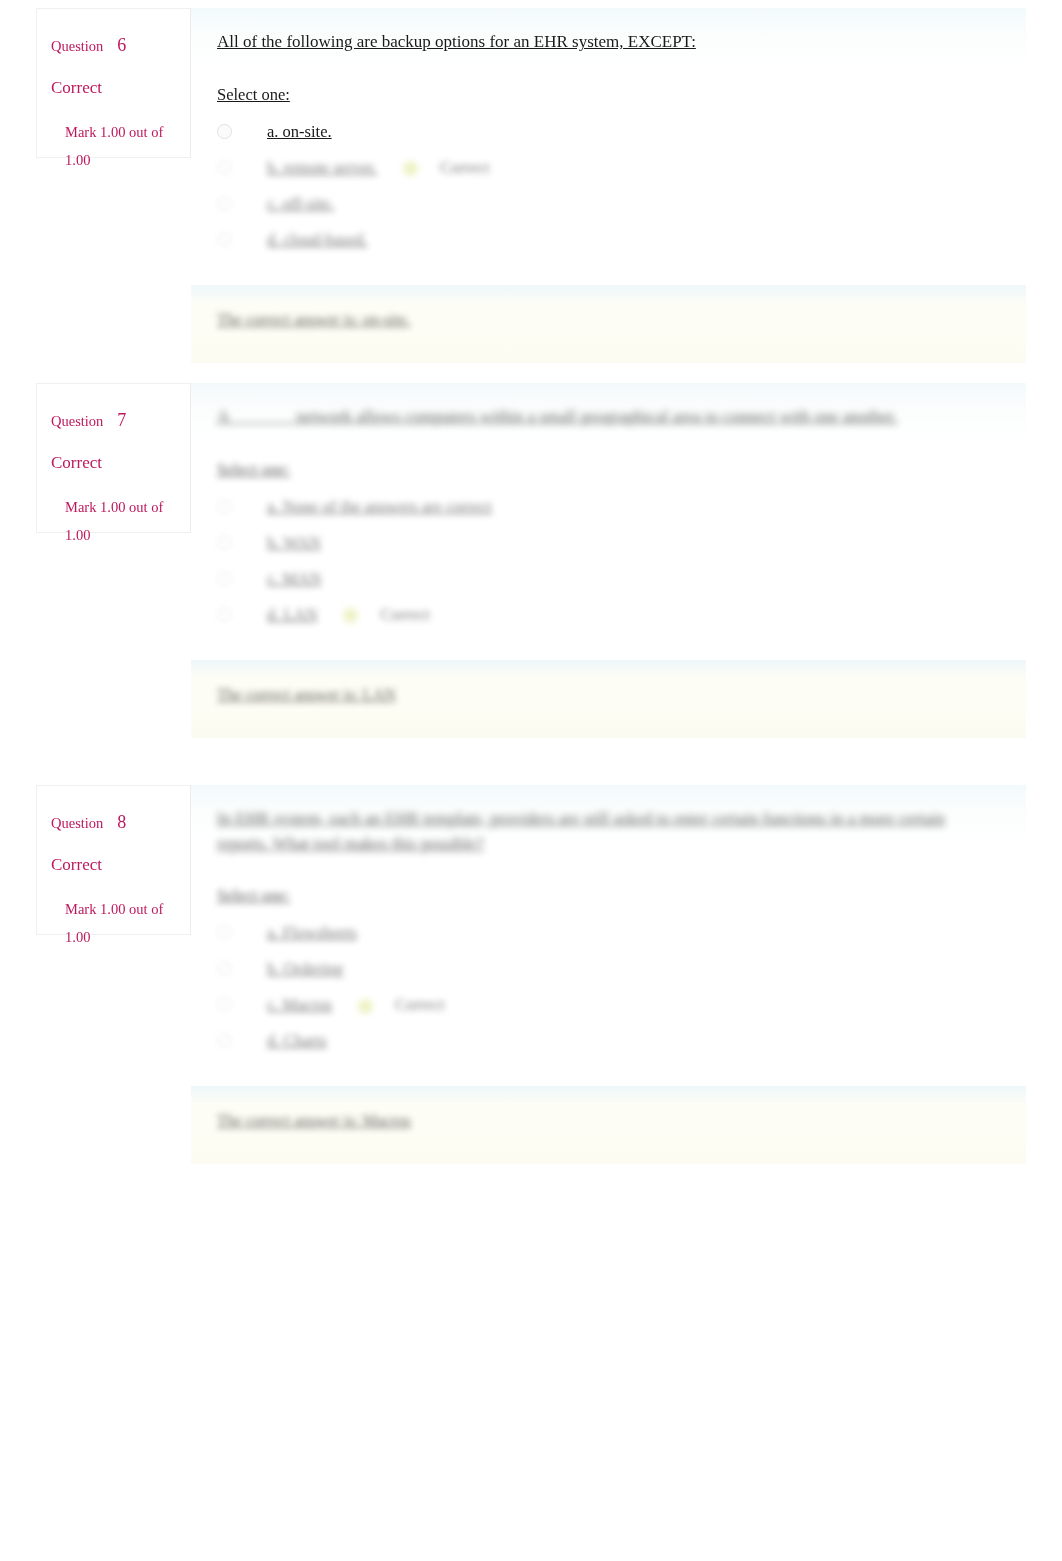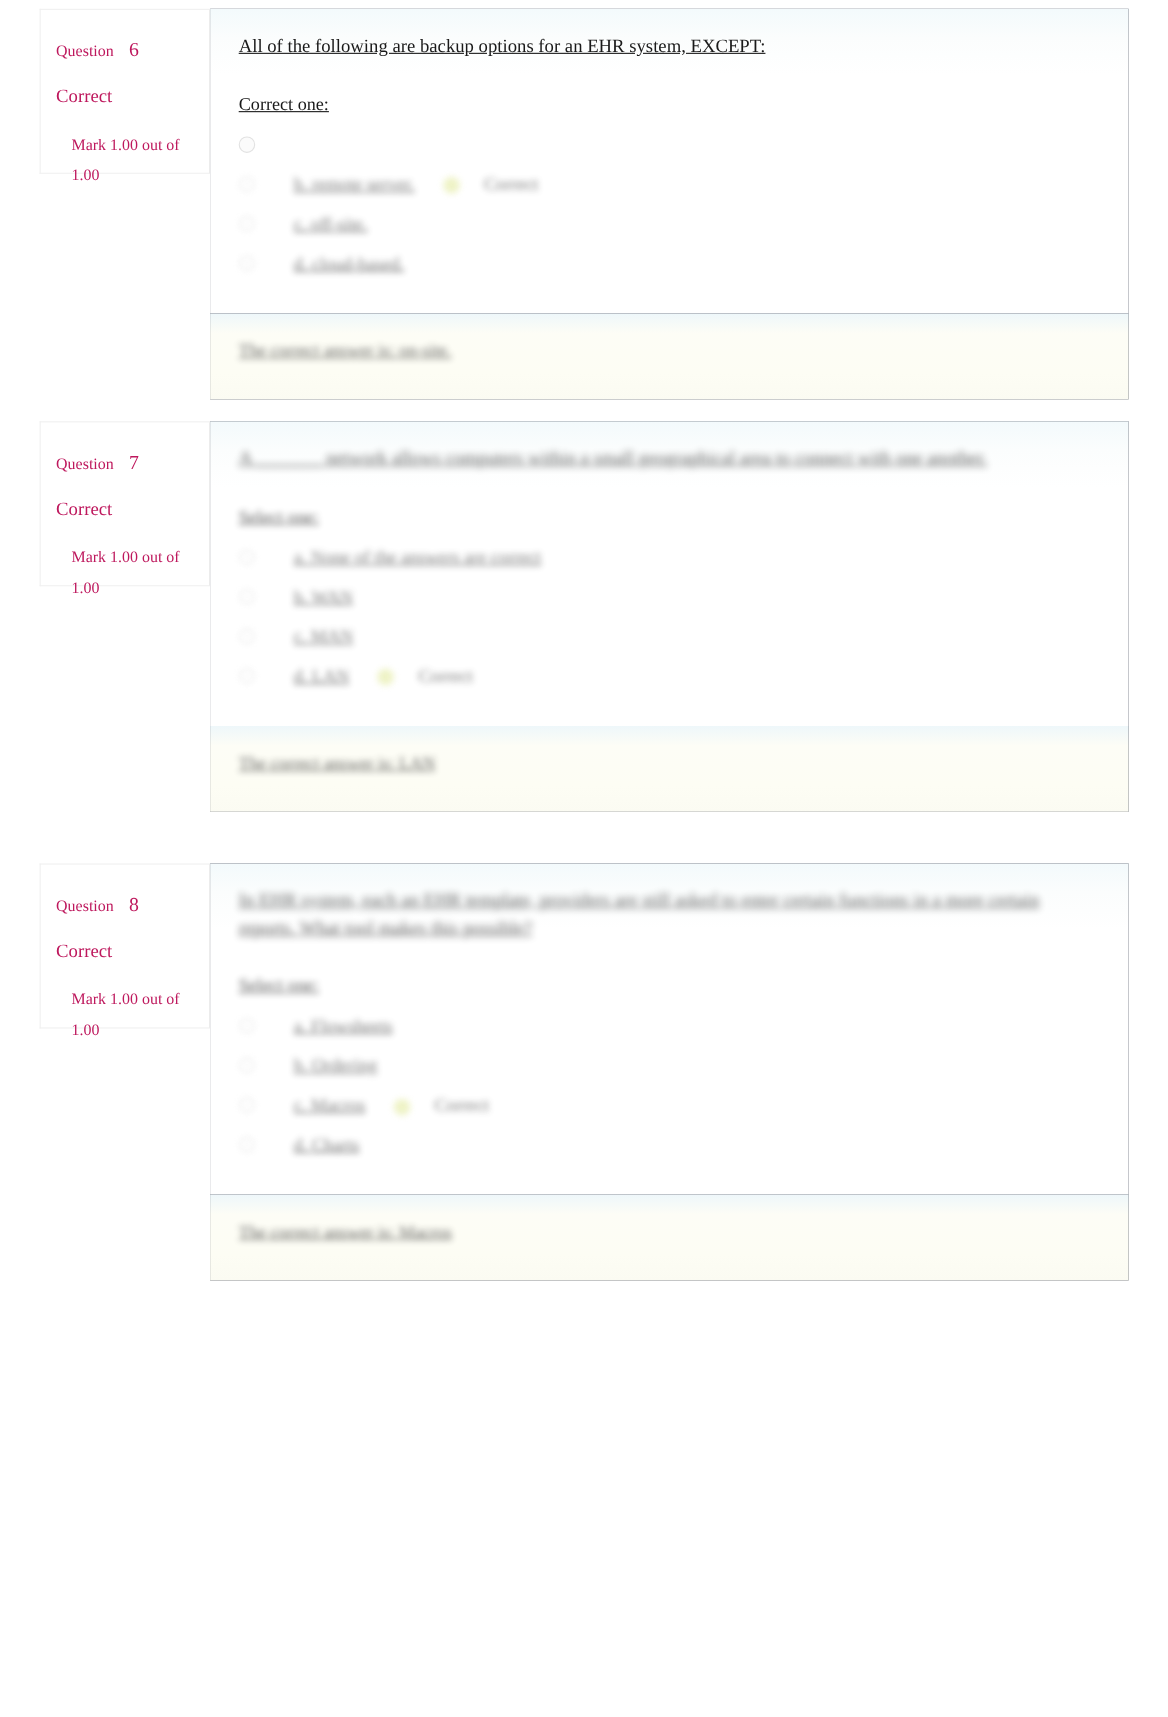--- a/index.html
+++ b/index.html
@@ -157,25 +157,26 @@
         <span class="qno-label">Question</span>
         <span class="qno-num">6</span>
       </div>
       <div class="row qstate">Correct</div>
       <div class="row qmark">Mark 1.00 out of 1.00</div>
     </div>
 
     <div class="qcontent">
       <div class="qcontent-inner">
         <p class="qtext">All of the following are backup options for an EHR system, EXCEPT:</p>
-        <p class="prompt">Correct one:</p>
+        <p class="prompt">Select one:</p>
         <ul class="answers">
 
           <li class="answer">
             <span class="radio"></span>
+            <span class="answer-text">a. on-site.</span>
           </li>
 
           <li class="answer">
             <span class="radio blurred-soft"></span>
             <span class="answer-text redacted blurred">
               <span>b. remote server.</span><span class="correct-flag"><span class="tick"></span><span>Correct</span></span>
             </span>
           </li>
 
           <li class="answer">

